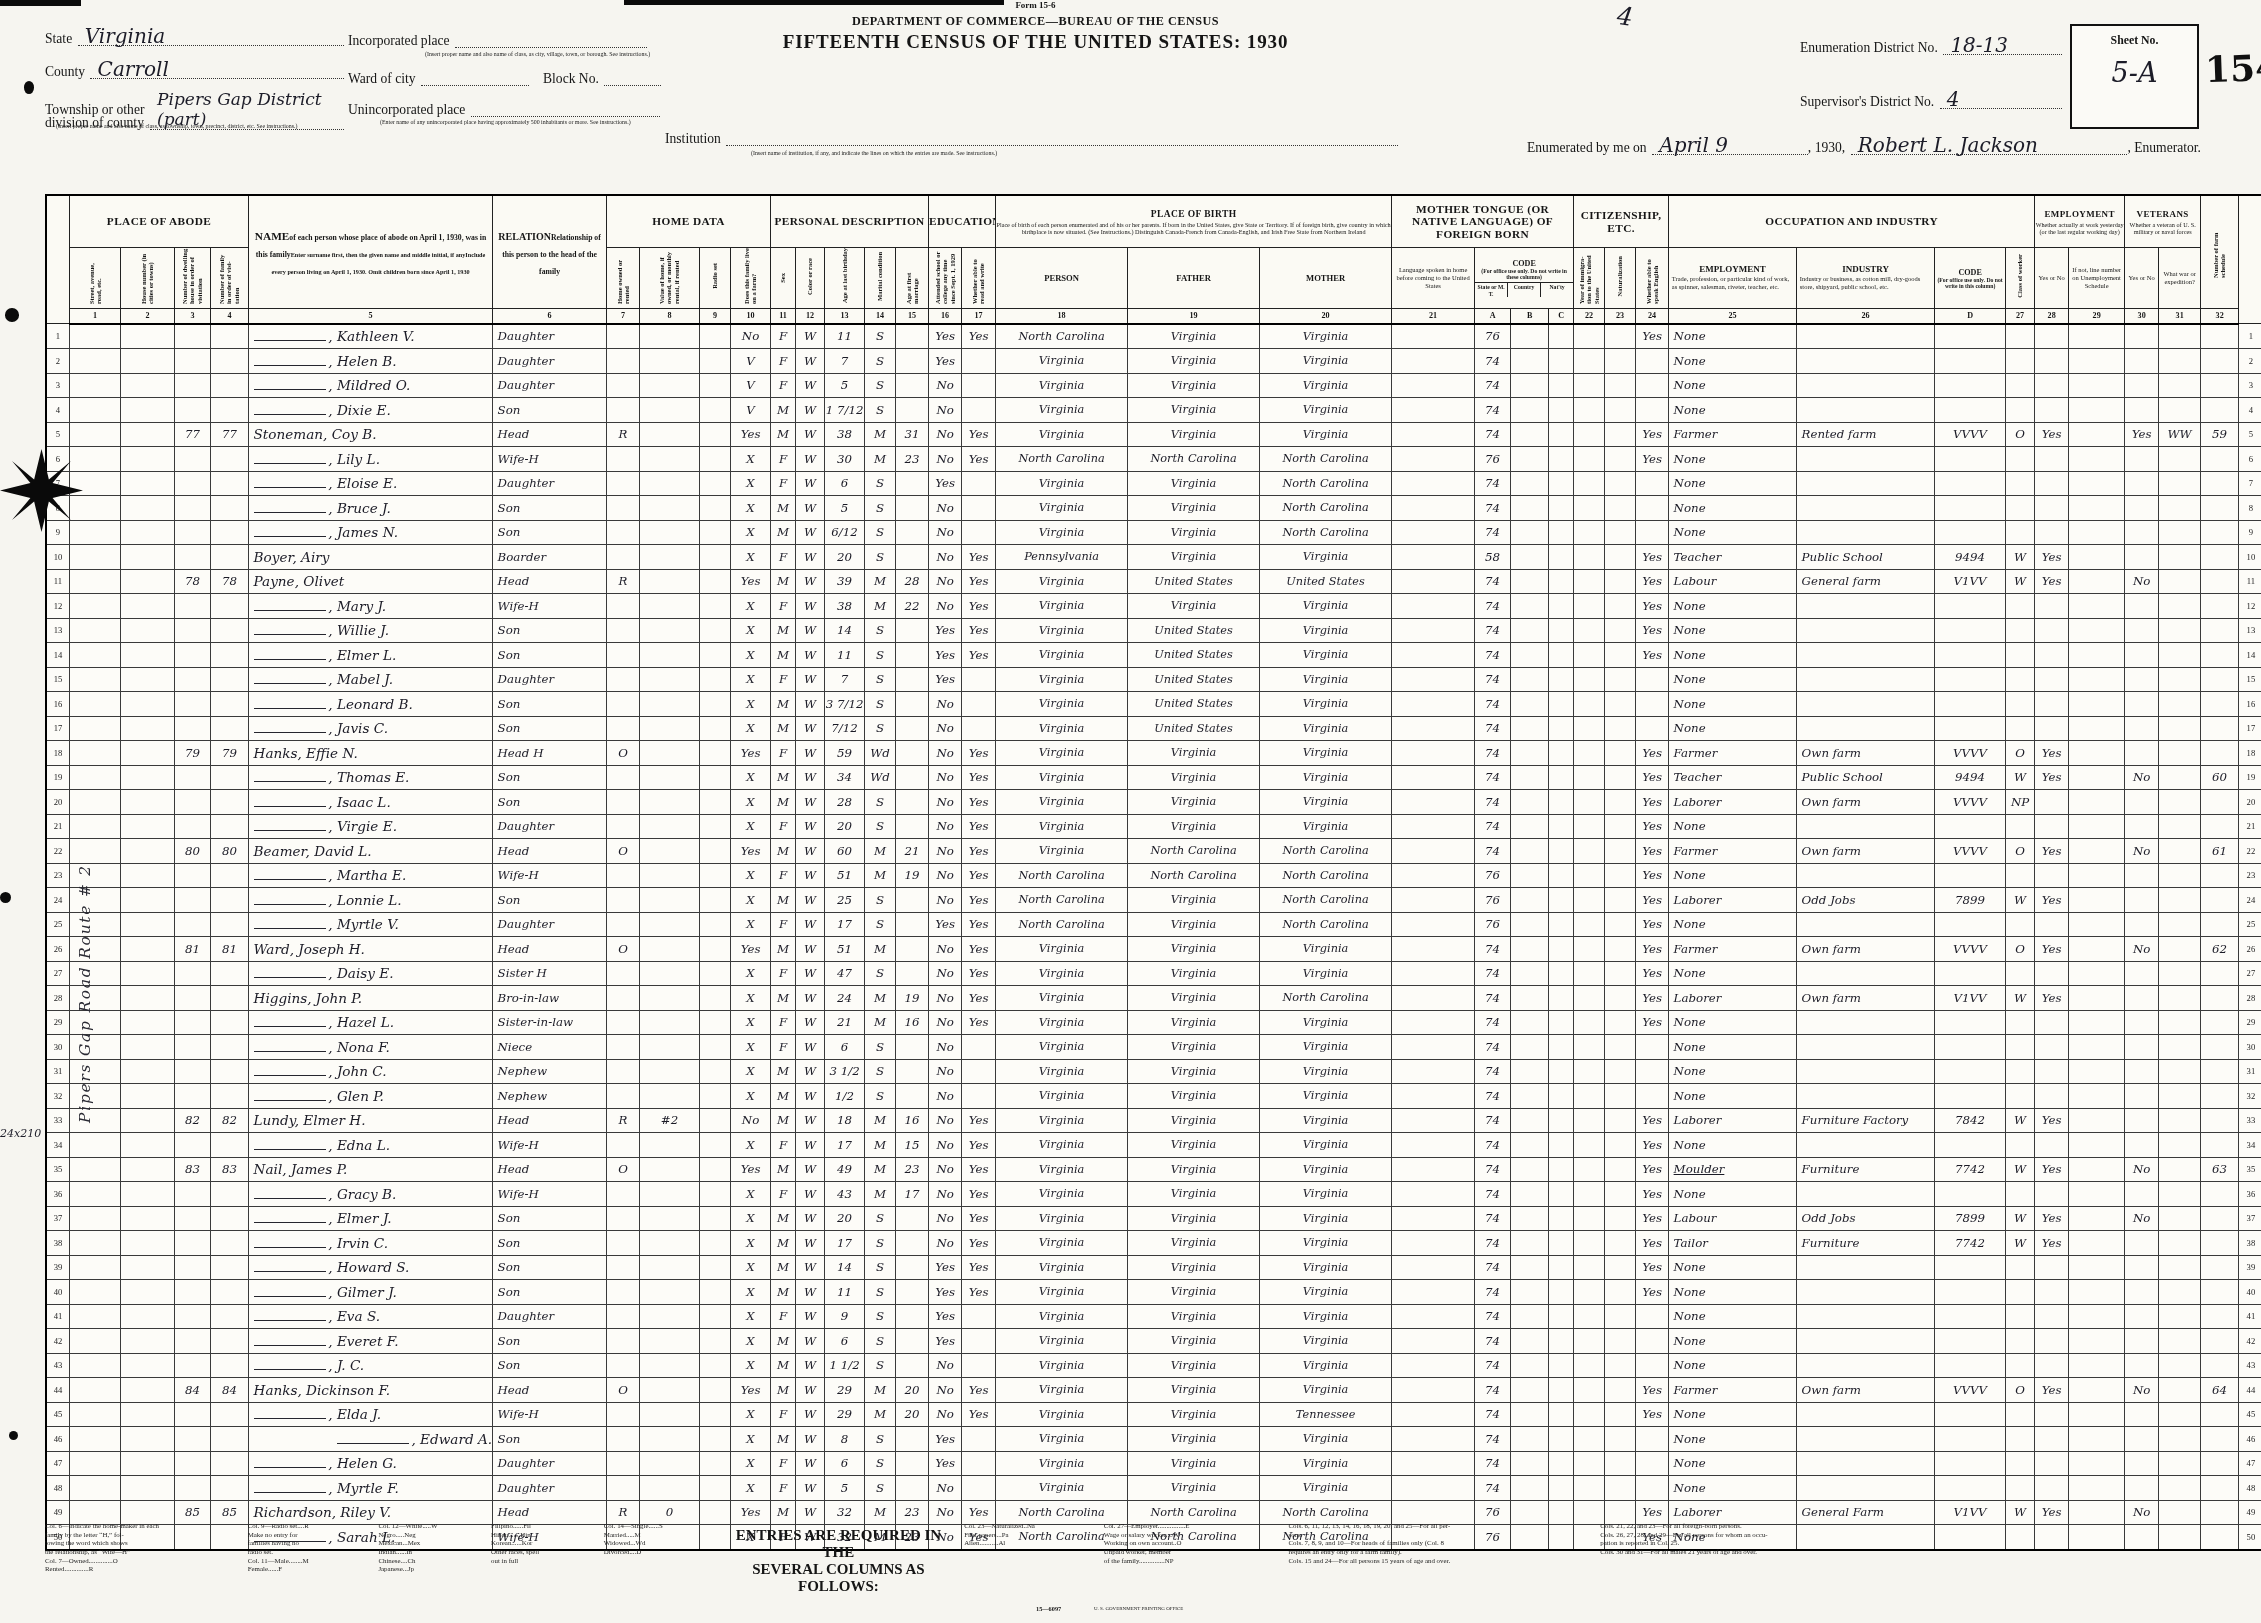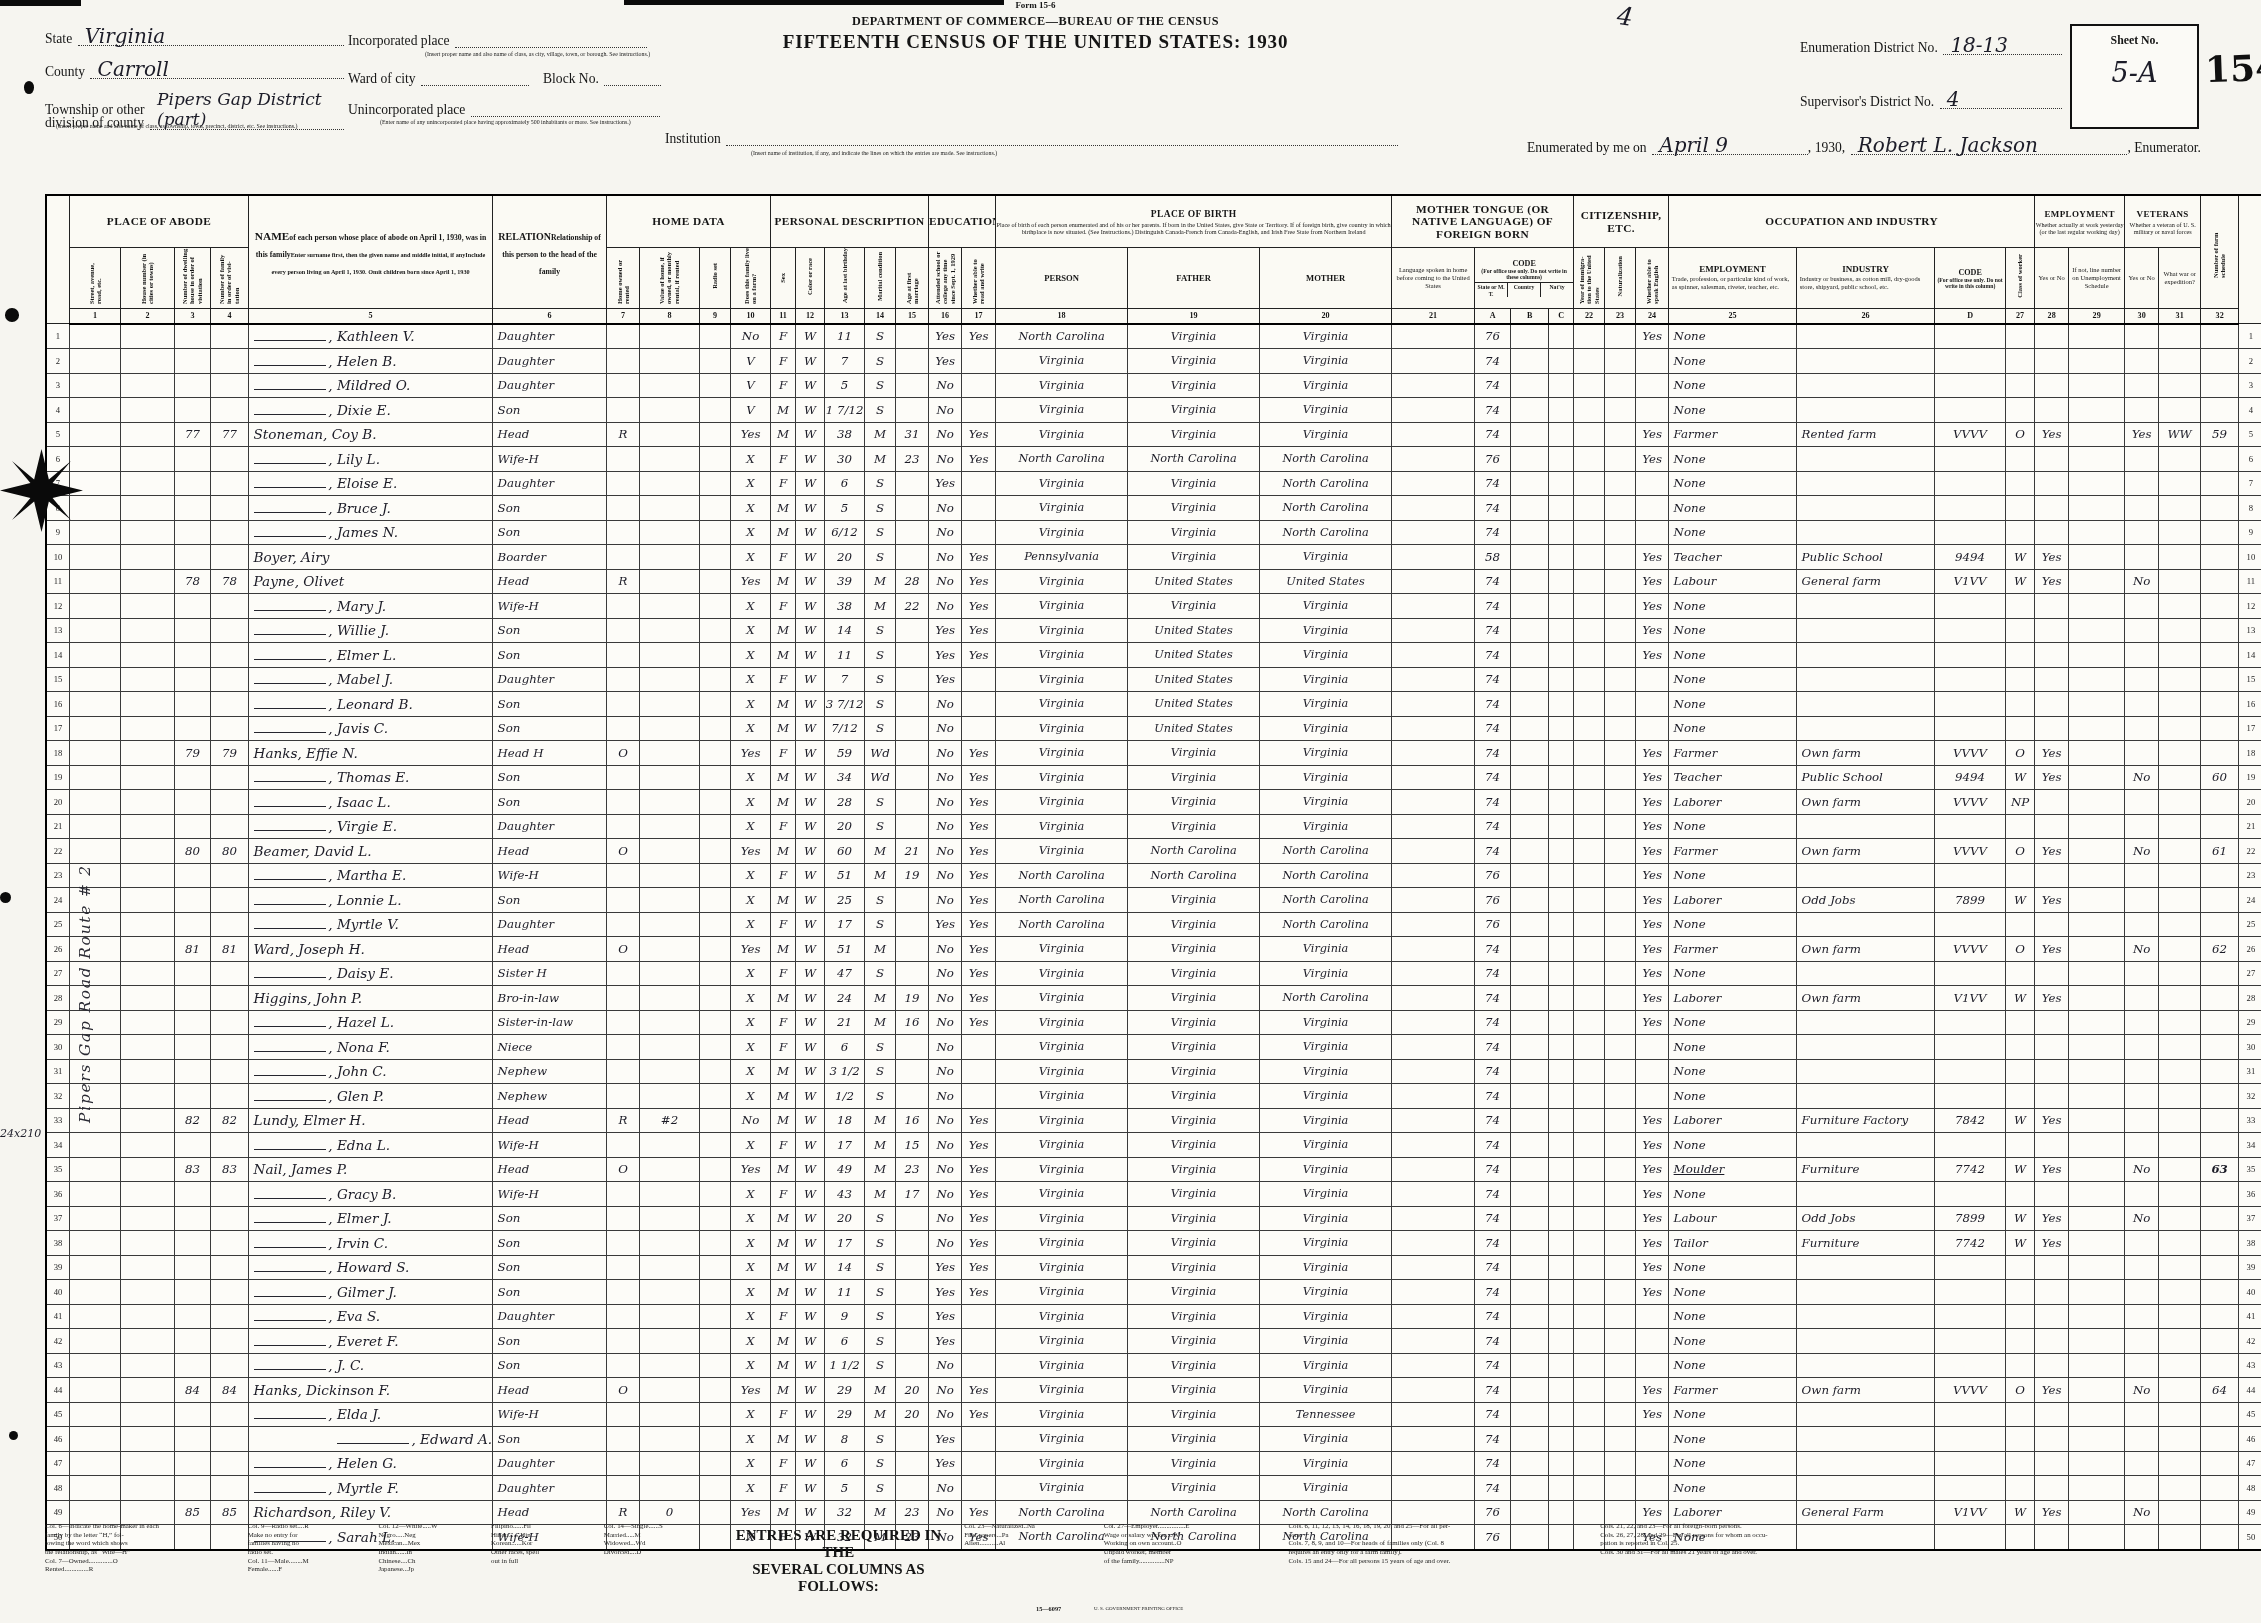--- a/index.html
+++ b/index.html
@@ -1690,21 +1690,21 @@
         <td class="hwc"></td>
         <td class="hwc">Yes</td>
         <td class="hwc lft" style="border-left: 1.8px solid rgb(0, 0, 0); text-decoration: underline;">Moulder</td>
         <td class="hwc lft">Furniture</td>
         <td class="hwc">7742</td>
         <td class="hwc">W</td>
         <td class="hwc" style="border-left: 1.8px solid rgb(0, 0, 0);">Yes</td>
         <td class="hwc"></td>
         <td class="hwc" style="border-left: 1.8px solid rgb(0, 0, 0);">No</td>
         <td class="hwc"></td>
-        <td class="hwc" style="border-left: 1.8px solid rgb(0, 0, 0); font-weight: bold;">63</td>
+        <td class="hwc" style="border-left: 1.8px solid rgb(0, 0, 0);">63</td>
         <td class="lno" style="border-left: 1.8px solid rgb(0, 0, 0);">35</td>
       </tr>
       <tr>
         <td class="lno">36</td>
         <td class="hwc" style="border-left: 1.8px solid rgb(0, 0, 0);"></td>
         <td class="hwc"></td>
         <td class="hwc"></td>
         <td class="hwc"></td>
         <td class="hwc lft namec" style="border-left: 1.8px solid rgb(0, 0, 0);"><span class="contdash"></span>, Gracy B.</td>
         <td class="hwc lft" style="border-left: 1.8px solid rgb(0, 0, 0);">Wife-H</td>

